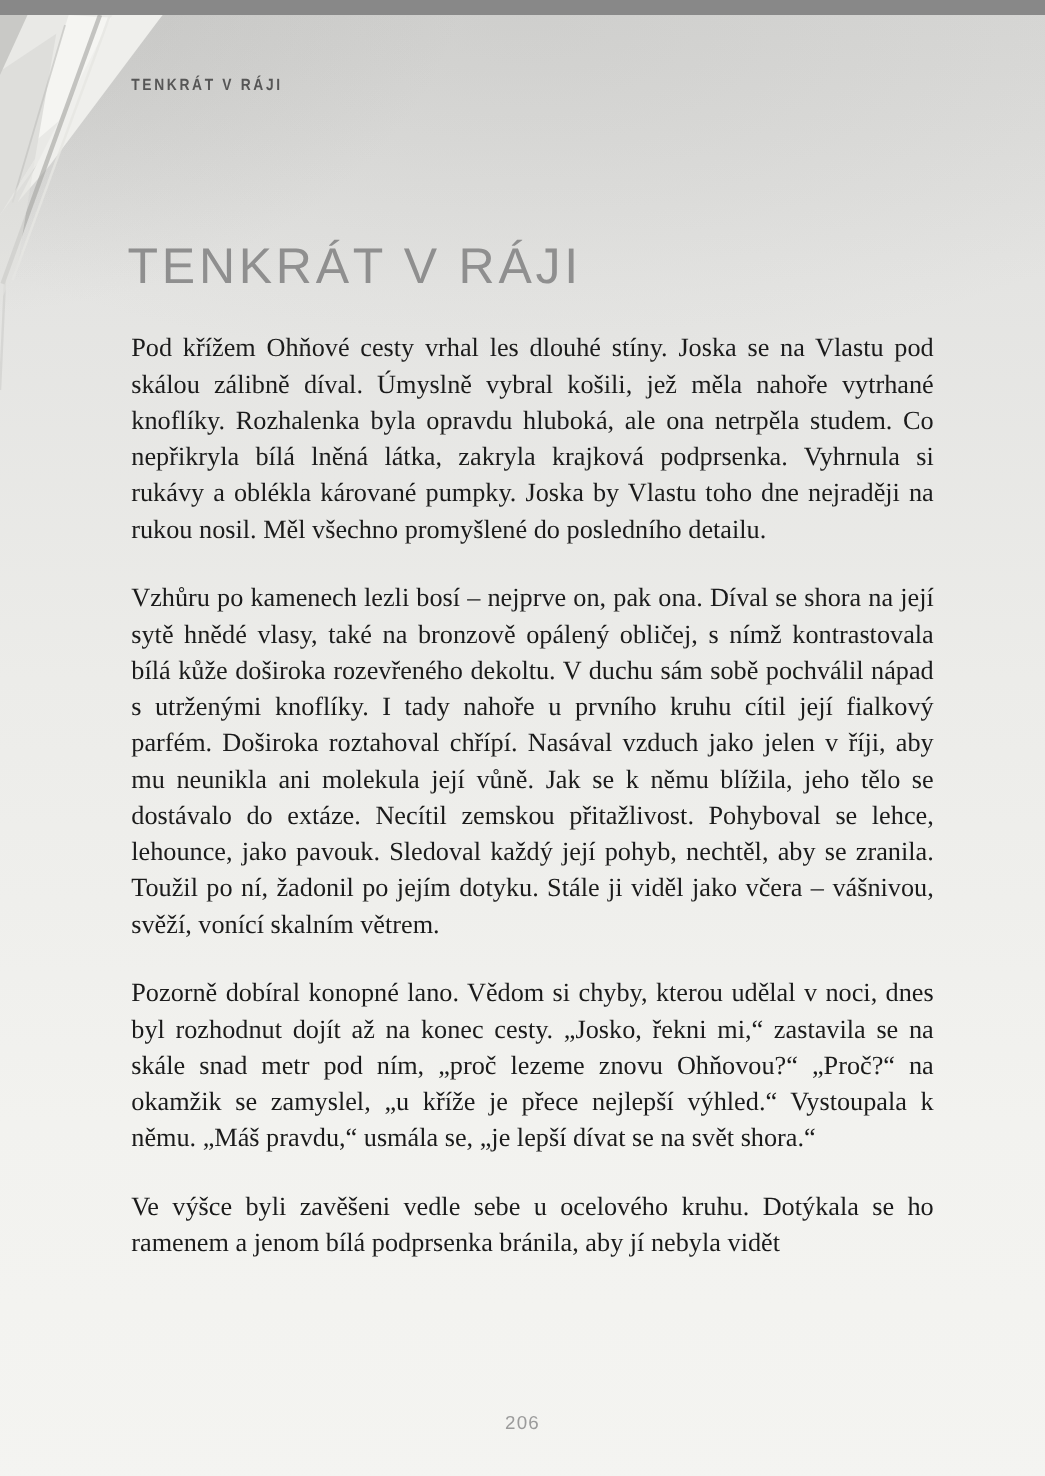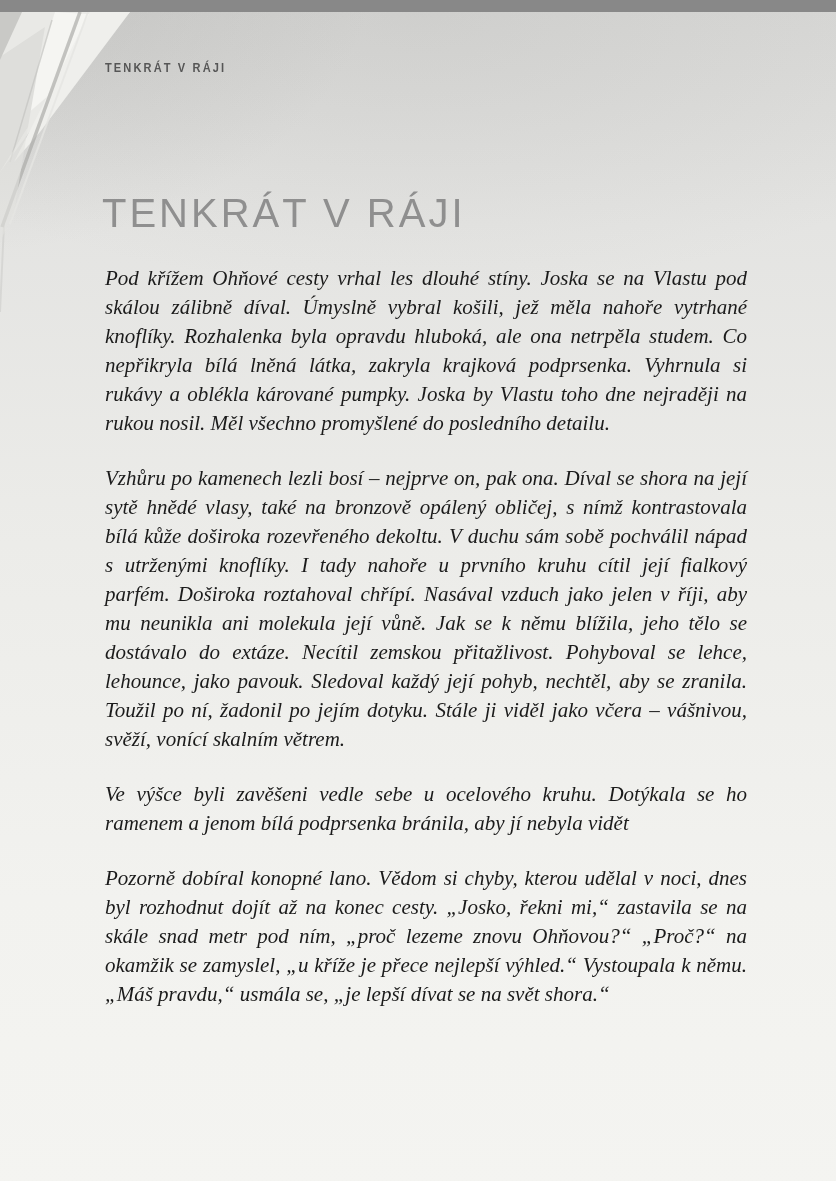--- a/index.html
+++ b/index.html
@@ -52,21 +52,20 @@
   .body-text {
     position: absolute;
     left: 105px;
     top: 252px;
     width: 642px;
     font-size: 21px;
     line-height: 29px;
     color: #1b1b1b;
     text-align: justify;
     hyphens: auto;
-    font-style: italic;
     -webkit-hyphens: auto;
   }
   .body-text p {
     margin: 0 0 26px 0;
   }
   .page-number {
     position: absolute;
     left: 0;
     top: 1118px;
     width: 100%;
@@ -95,18 +94,19 @@
     <polygon points="0,160 28,115 14,200 0,230" fill="#e2e2df" opacity="0.6"></polygon>
   </svg>
 
   <div class="running-header">TENKRÁT V RÁJI</div>
 
   <h1 class="chapter-title">TENKRÁT V RÁJI</h1>
 
   <div class="body-text">
     <p>Pod křížem Ohňové cesty vrhal les dlouhé stíny. Joska se na Vlastu pod skálou zálibně díval. Úmyslně vybral košili, jež měla nahoře vytrhané knoflíky. Rozhalenka byla opravdu hluboká, ale ona netrpěla studem. Co nepřikryla bílá lněná látka, zakryla krajková podprsenka. Vyhrnula si rukávy a oblékla kárované pumpky. Joska by Vlastu toho dne nejraději na rukou nosil. Měl všechno promyšlené do posledního detailu.</p>
     <p>Vzhůru po kamenech lezli bosí – nejprve on, pak ona. Díval se shora na její sytě hnědé vlasy, také na bronzově opálený obličej, s nímž kontrastovala bílá kůže doširoka rozevřeného dekoltu. V duchu sám sobě pochválil nápad s utrženými knoflíky. I tady nahoře u prvního kruhu cítil její fialkový parfém. Doširoka roztahoval chřípí. Nasával vzduch jako jelen v říji, aby mu neunikla ani molekula její vůně. Jak se k němu blížila, jeho tělo se dostávalo do extáze. Necítil zemskou přitažlivost. Pohyboval se lehce, lehounce, jako pavouk. Sledoval každý její pohyb, nechtěl, aby se zranila. Toužil po ní, žadonil po jejím dotyku. Stále ji viděl jako včera – vášnivou, svěží, vonící skalním větrem.</p>
+    <p>Pozorně dobíral konopné lano. Vědom si chyby, kterou udělal v noci, dnes byl rozhodnut dojít až na konec cesty. „Josko, řekni mi,“ zastavila se na skále snad metr pod ním, „proč lezeme znovu Ohňovou?“ „Proč?“ na okamžik se zamyslel, „u kříže je přece nejlepší výhled.“ Vystoupala k němu. „Máš pravdu,“ usmála se, „je lepší dívat se na svět shora.“</p>
     <p>Ve výšce byli zavěšeni vedle sebe u ocelového kruhu. Dotýkala se ho ramenem a jenom bílá podprsenka bránila, aby jí nebyla vidět</p>
-    <p>Pozorně dobíral konopné lano. Vědom si chyby, kterou udělal v noci, dnes byl rozhodnut dojít až na konec cesty. „Josko, řekni mi,“ zastavila se na skále snad metr pod ním, „proč lezeme znovu Ohňovou?“ „Proč?“ na okamžik se zamyslel, „u kříže je přece nejlepší výhled.“ Vystoupala k němu. „Máš pravdu,“ usmála se, „je lepší dívat se na svět shora.“</p>
   </div>
 
+  <div class="page-number">206</div>
 
 </div>
 
 </body></html>

